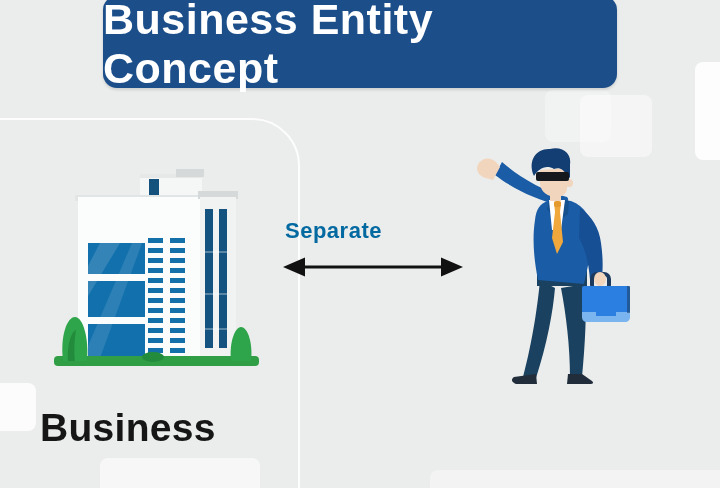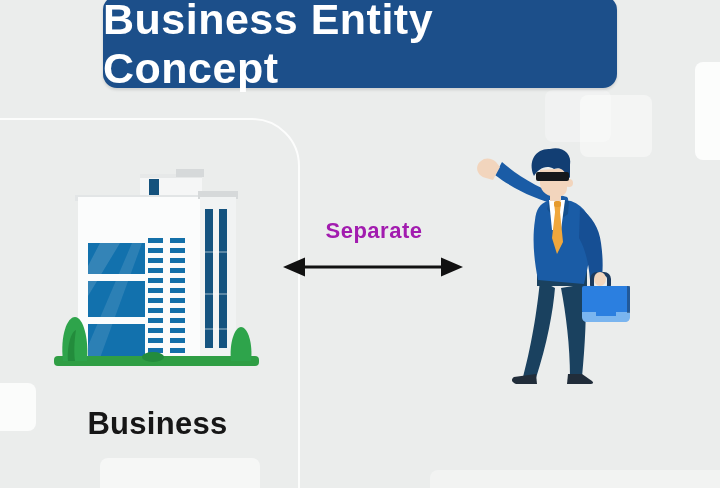--- a/index.html
+++ b/index.html
@@ -32,28 +32,28 @@
     margin:0;padding-top:4px;color:#ffffff;font-size:43px;font-weight:bold;
     letter-spacing:0.5px;
   }
 
   .figure{position:absolute;}
   .fig-building{left:48px;top:166px;}
   .fig-man{left:470px;top:146px;}
 
   .sep-label{
     position:absolute;left:285px;top:218px;width:178px;
-    text-align:center;color:#a21caf;font-size:22px;font-weight:bold;
+    text-align:left;color:#0369a1;font-size:22px;font-weight:bold;
     letter-spacing:0.5px;
   }
   .arrow-wrap{position:absolute;left:283px;top:254px;}
 
   .entity-label{
-    position:absolute;top:406px;text-align:center;
-    color:#161616;font-size:31px;font-weight:bold;letter-spacing:0.3px;
+    position:absolute;top:406px;text-align:left;
+    color:#161616;font-size:39px;font-weight:bold;letter-spacing:0.3px;
   }
   .lbl-business{left:40px;width:235px;}
   .lbl-owner{left:450px;width:220px;}
 </style>
 </head>
 <body>
 
 <div class="canvas">
 
   <div class="bg-outline"></div>

